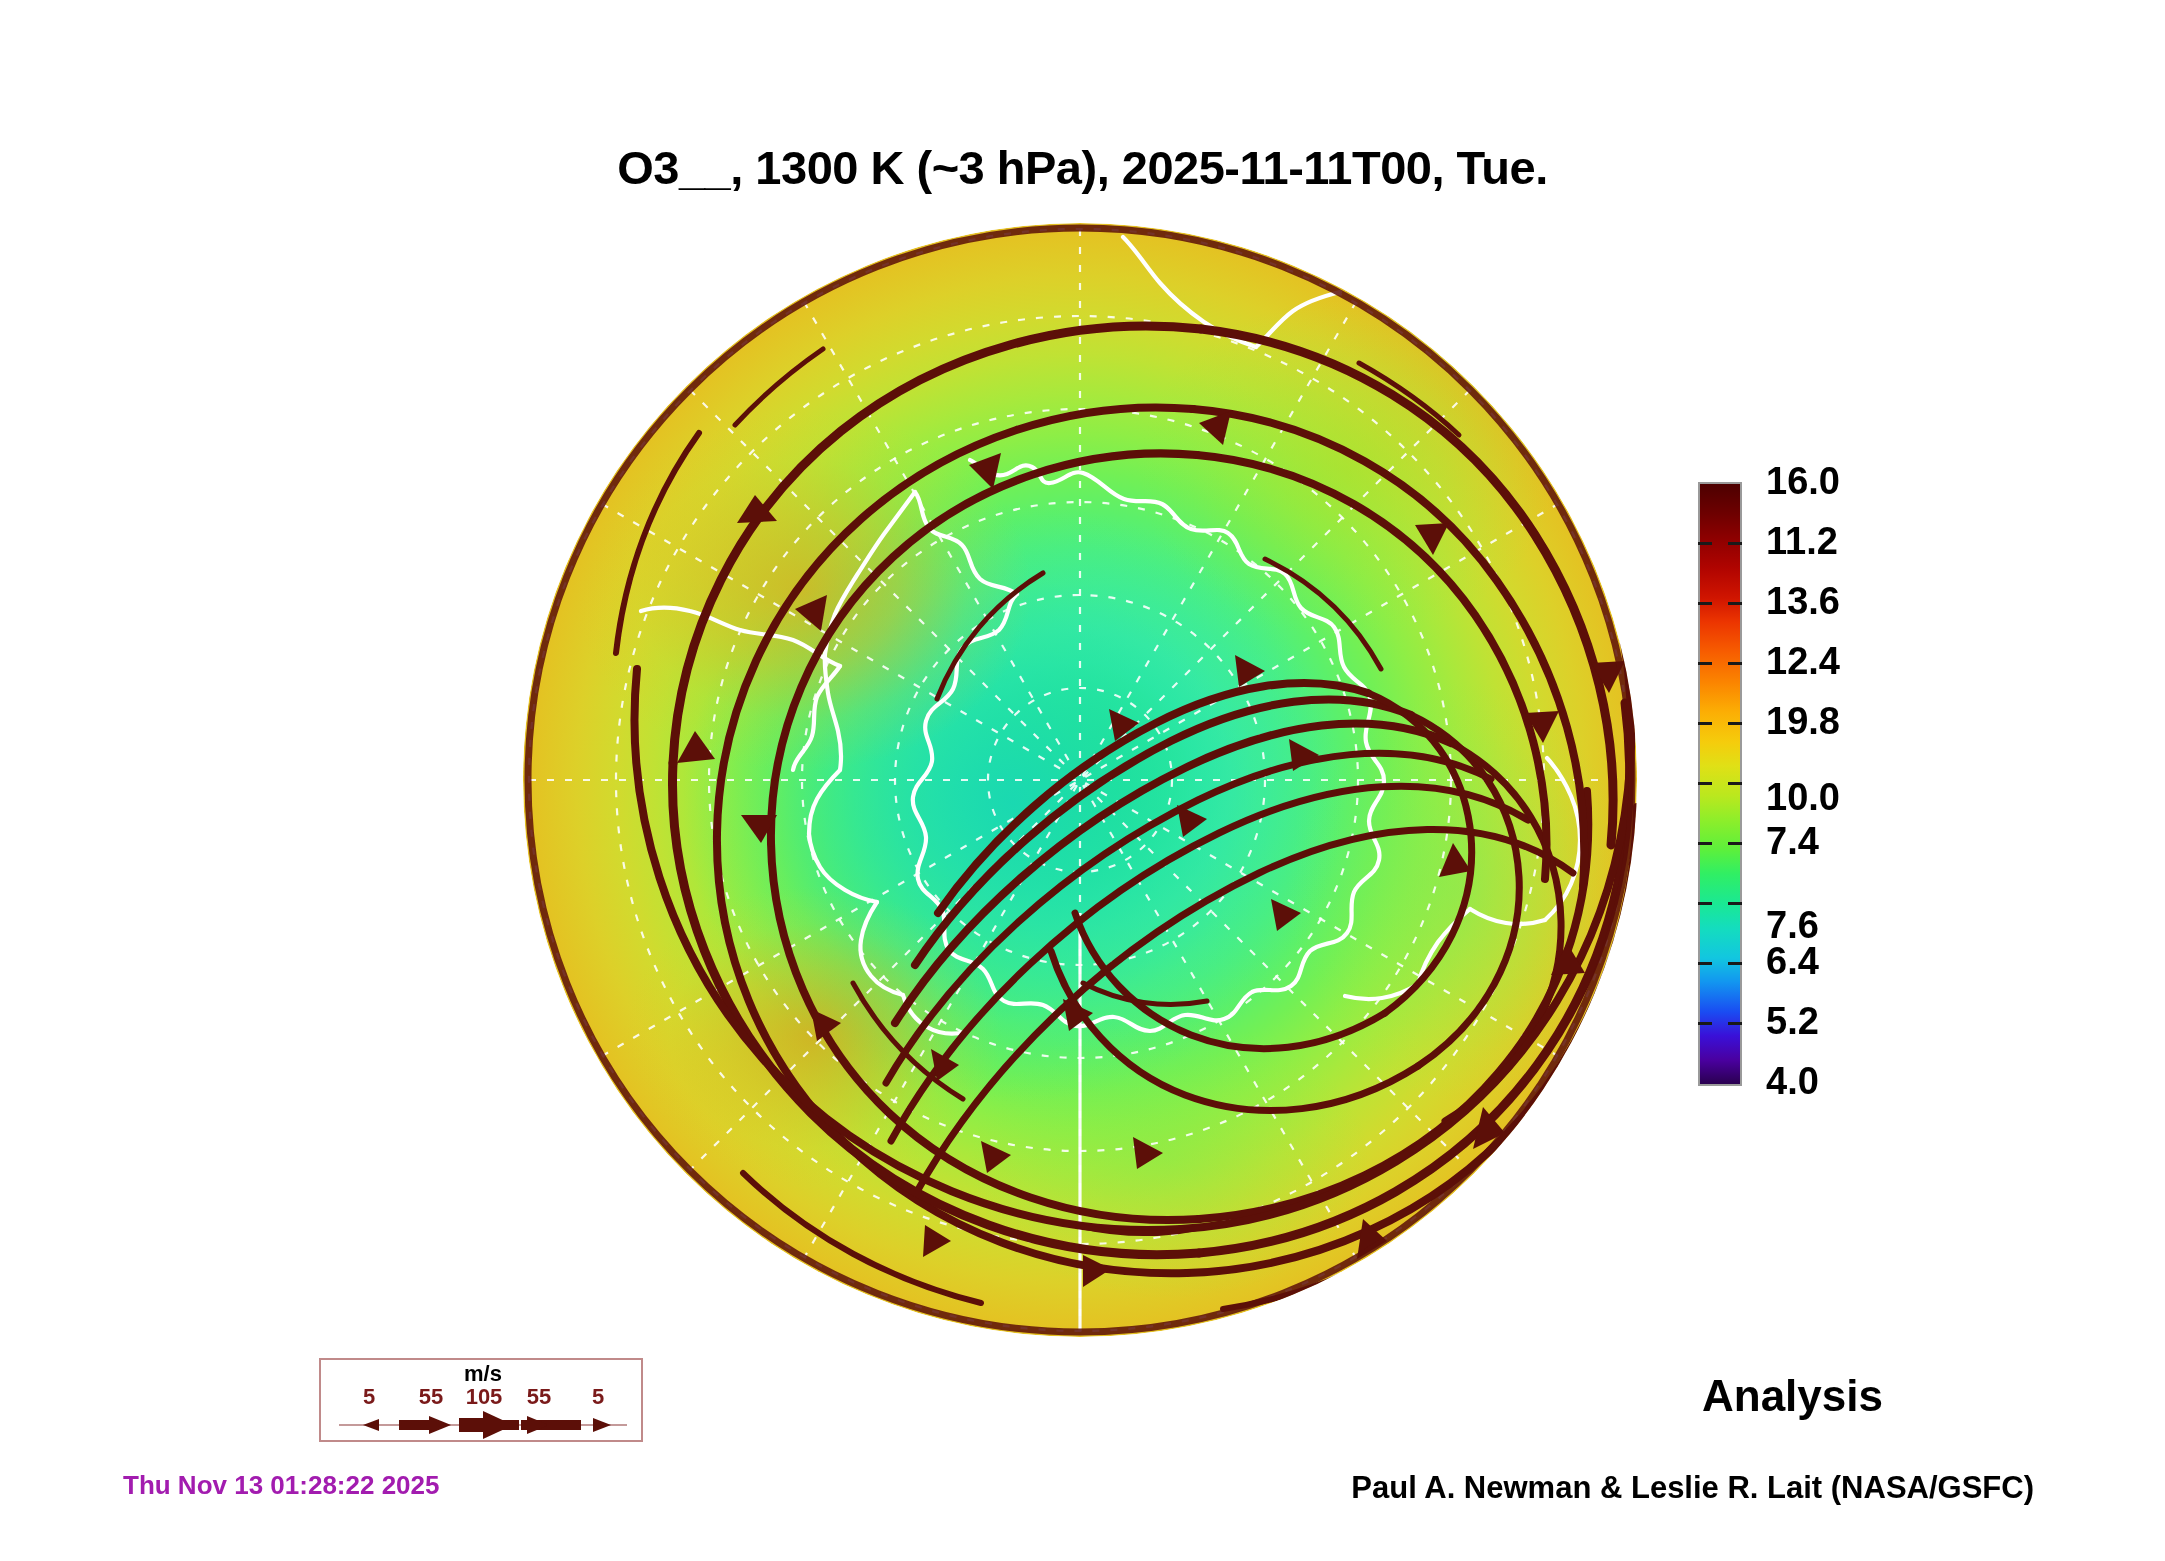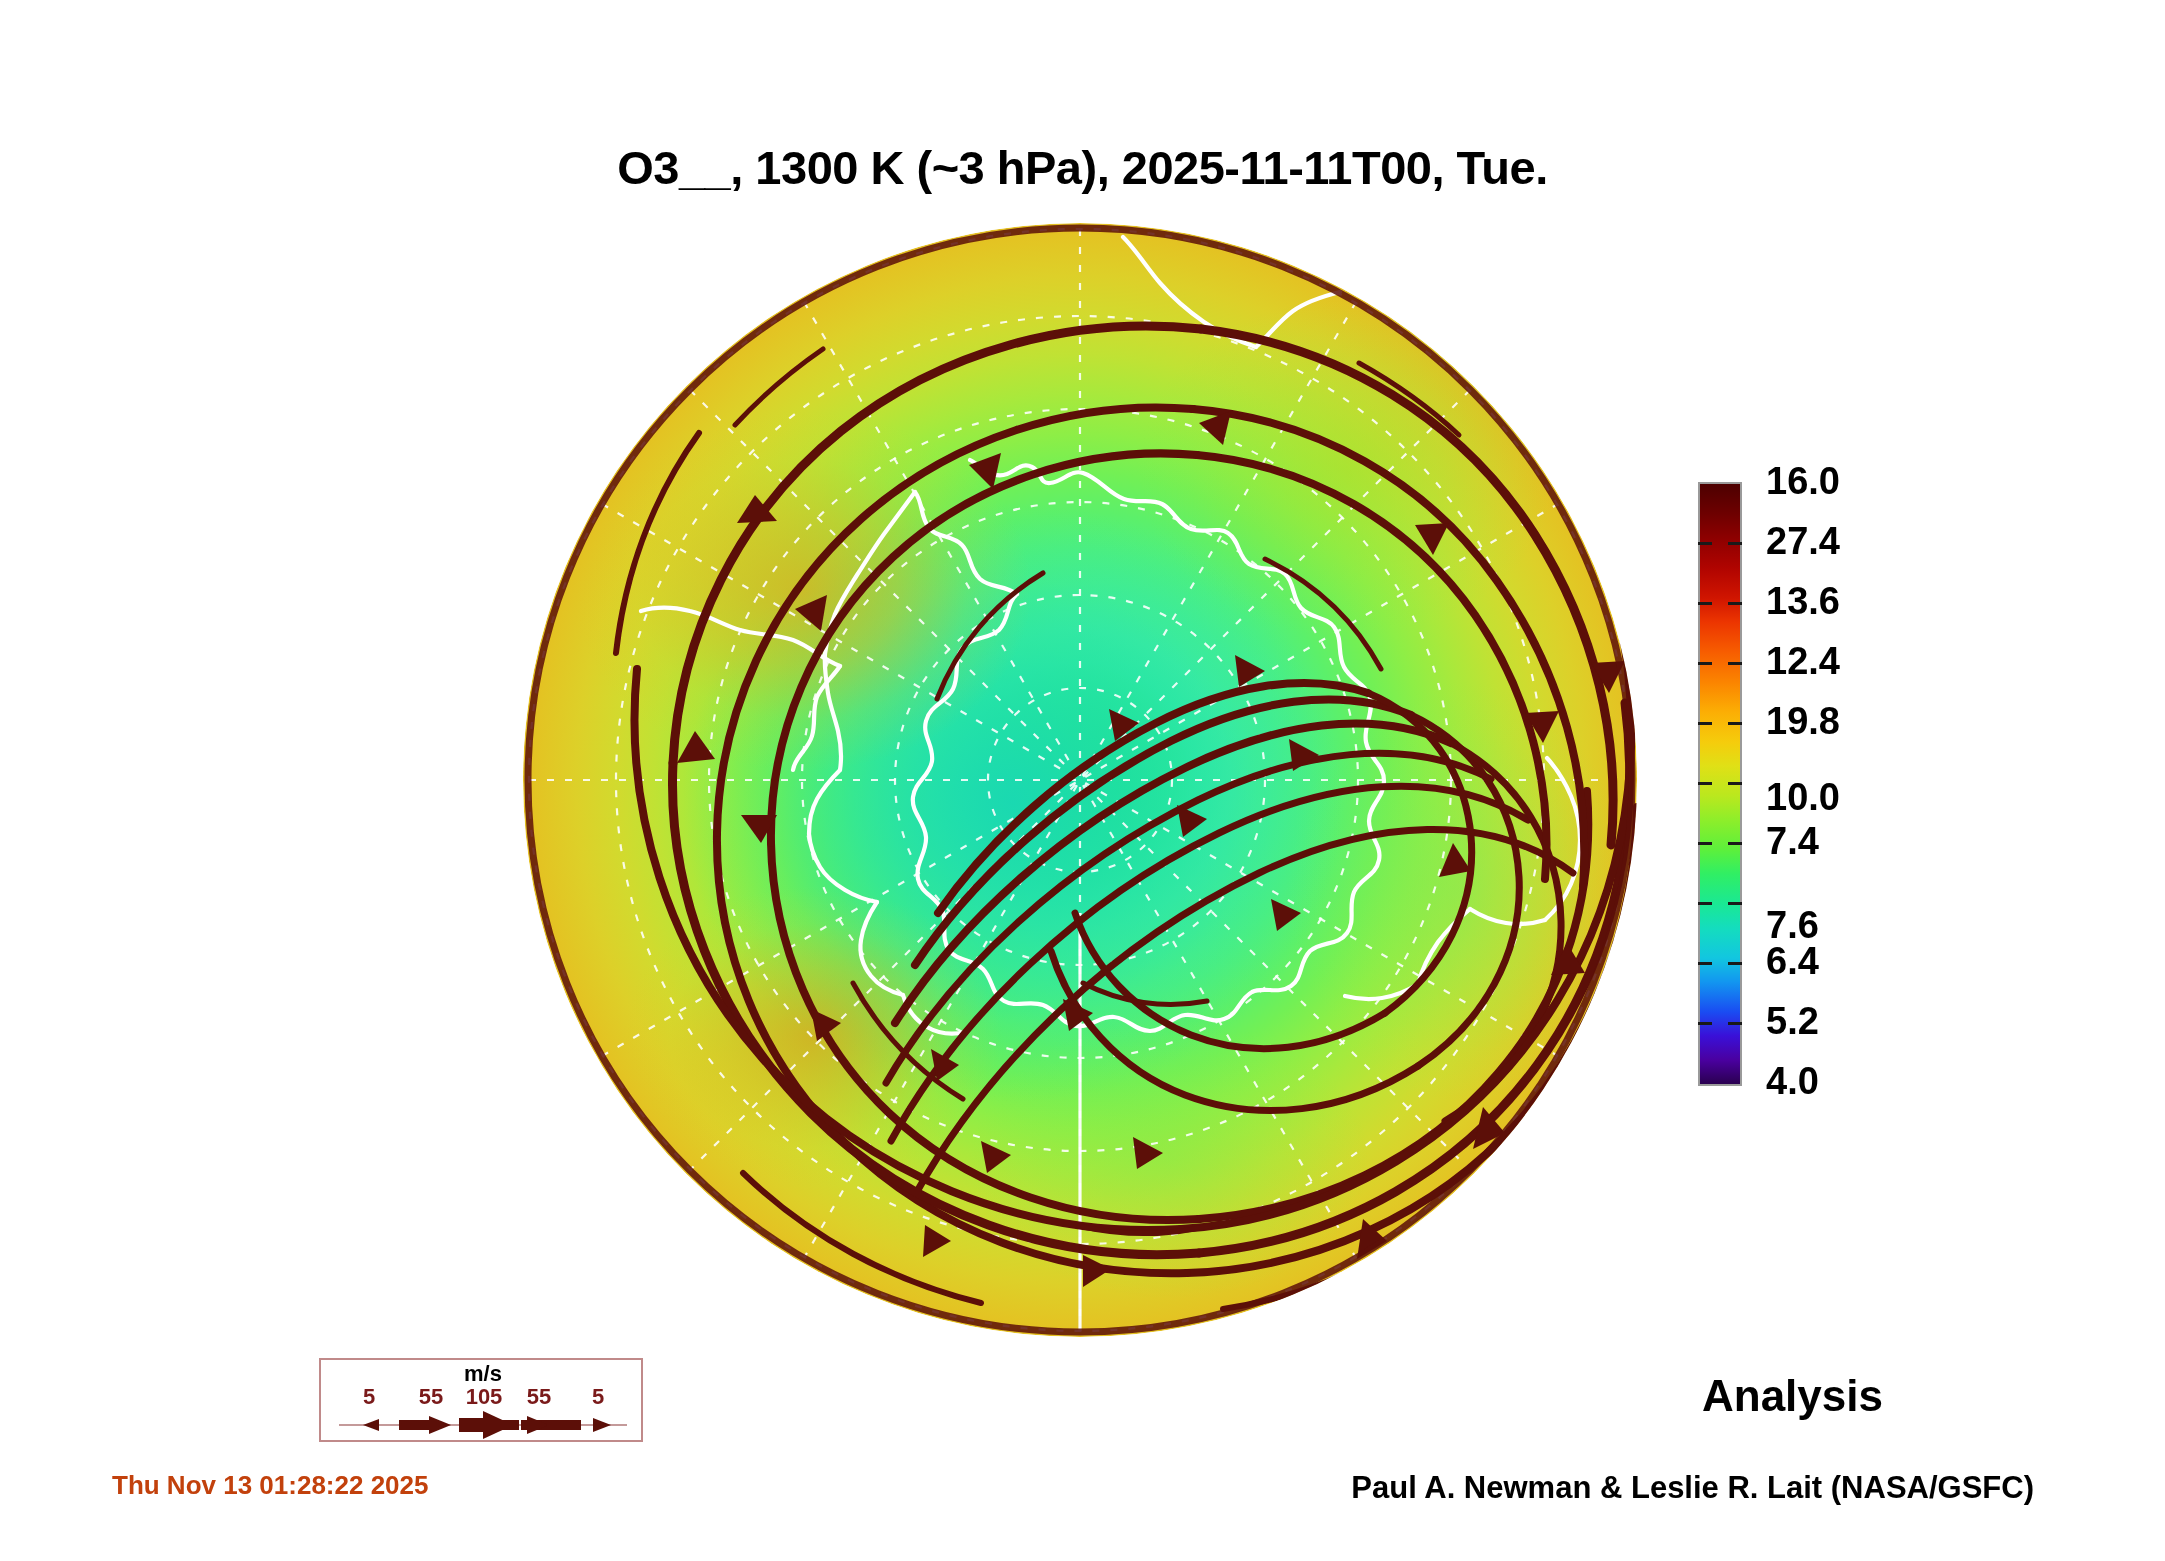--- a/index.html
+++ b/index.html
@@ -281,25 +281,25 @@
     position: absolute;
     left: 1702px;
     top: 1371px;
     font-size: 44px;
     font-weight: bold;
     color: #000000;
     white-space: nowrap;
   }
   #timestamp {
     position: absolute;
-    left: 112px;
+    left: 123px;
     top: 1470px;
     font-size: 26px;
     font-weight: bold;
-    color: #c2410c;
+    color: #a21caf;
     white-space: nowrap;
   }
   #credit {
     position: absolute;
     right: 131px;
     top: 1470px;
     font-size: 31px;
     font-weight: bold;
     color: #000000;
     white-space: nowrap;
@@ -496,21 +496,21 @@
   <div class="cbar-tick right" style="top:364px"></div>
   <div class="cbar-tick left" style="top:364px"></div>
   <div class="cbar-tick right" style="top:424px"></div>
   <div class="cbar-tick left" style="top:424px"></div>
   <div class="cbar-tick right" style="top:484px"></div>
   <div class="cbar-tick left" style="top:484px"></div>
   <div class="cbar-tick right" style="top:544px"></div>
   <div class="cbar-tick left" style="top:544px"></div>
 
   <div class="cbar-label" style="top:-16px">16.0</div>
-  <div class="cbar-label" style="top:44px">27.4</div>
+  <div class="cbar-label" style="top:44px">11.2</div>
   <div class="cbar-label" style="top:104px">13.6</div>
   <div class="cbar-label" style="top:164px">12.4</div>
   <div class="cbar-label" style="top:224px">19.8</div>
   <div class="cbar-label" style="top:300px">10.0</div>
   <div class="cbar-label" style="top:344px">7.4</div>
   <div class="cbar-label" style="top:428px">7.6</div>
   <div class="cbar-label" style="top:464px">6.4</div>
   <div class="cbar-label" style="top:524px">5.2</div>
   <div class="cbar-label" style="top:584px">4.0</div>
 </div>

